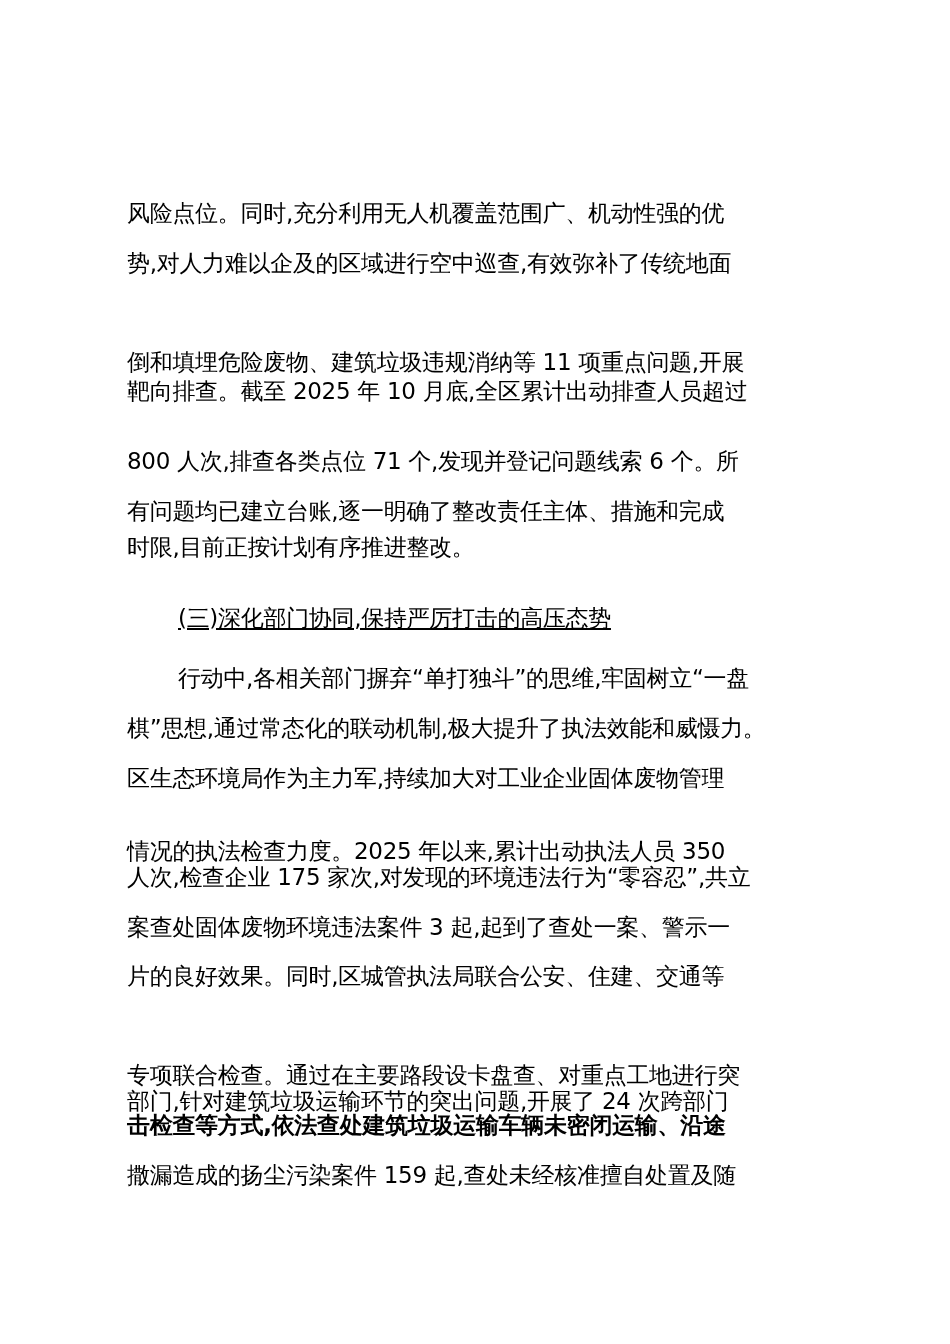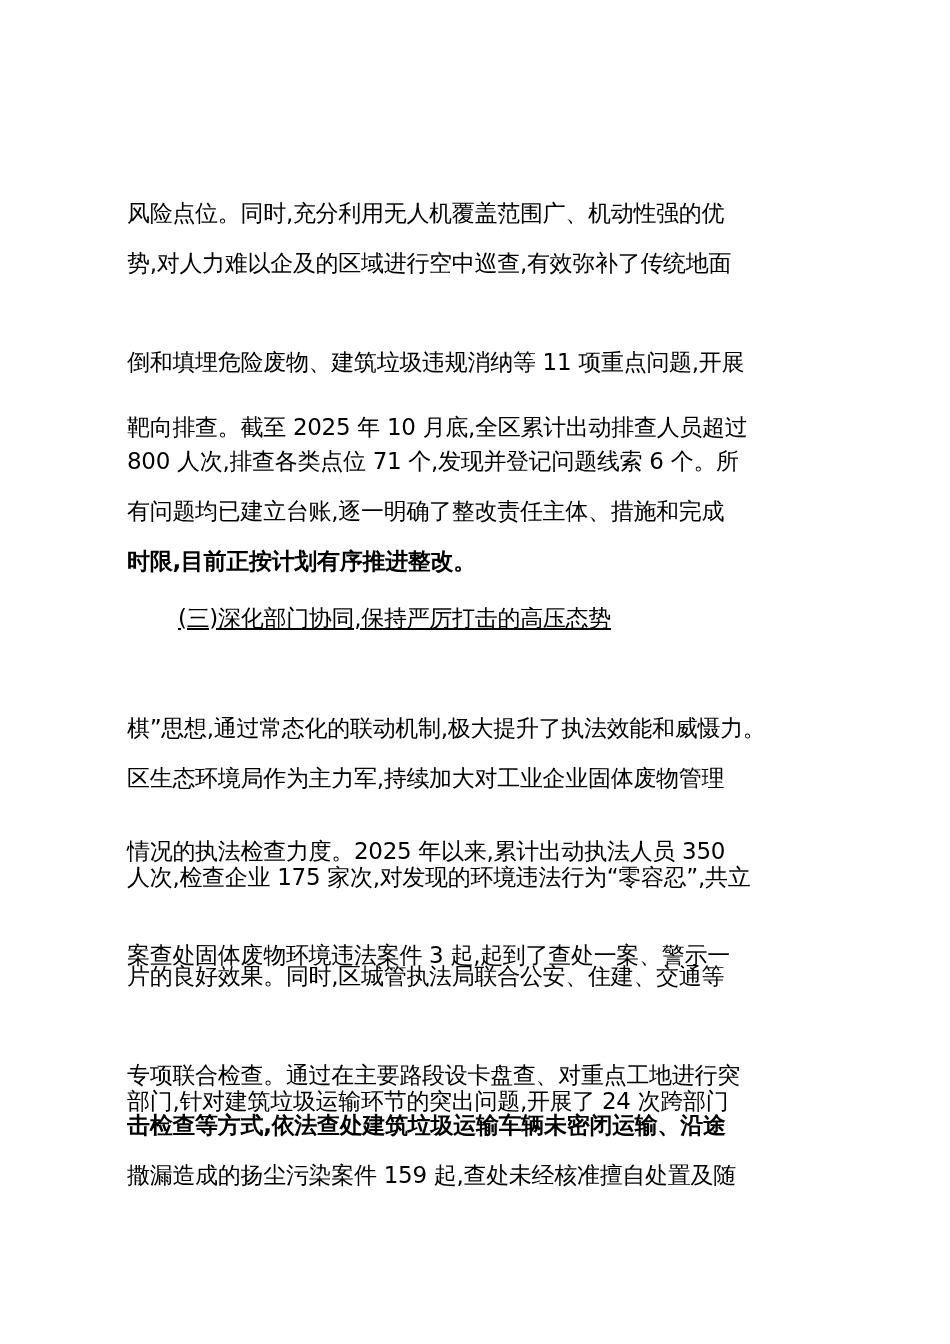--- a/index.html
+++ b/index.html
@@ -36,31 +36,32 @@
     }
   </style>
 </head>
 <body>
 
 <div class="page">
 
   <div class="line" style="top:198px;">风险点位。同时,充分利用无人机覆盖范围广、机动性强的优</div>
   <div class="line" style="top:248px;">势,对人力难以企及的区域进行空中巡查,有效弥补了传统地面</div>
   <div class="line" style="top:347px;">倒和填埋危险废物、建筑垃圾违规消纳等 11 项重点问题,开展</div>
-  <div class="line" style="top:412px;">靶向排查。截至 2025 年 10 月底,全区累计出动排查人员超过</div>
+  <div class="line" style="top:376px;">靶向排查。截至 2025 年 10 月底,全区累计出动排查人员超过</div>
   <div class="line" style="top:446px;">800 人次,排查各类点位 71 个,发现并登记问题线索 6 个。所</div>
   <div class="line" style="top:496px;">有问题均已建立台账,逐一明确了整改责任主体、措施和完成</div>
-  <div class="line" style="top:546px;font-weight:bold;">时限,目前正按计划有序推进整改。</div>
+  <div class="line" style="top:532px;">时限,目前正按计划有序推进整改。</div>
 
   <div class="line indent" style="top:603px;text-decoration:underline;">(三)深化部门协同,保持严厉打击的高压态势</div>
 
+  <div class="line indent" style="top:663px;">行动中,各相关部门摒弃“单打独斗”的思维,牢固树立“一盘</div>
   <div class="line" style="top:763px;">区生态环境局作为主力军,持续加大对工业企业固体废物管理</div>
   <div class="line" style="top:713px;">棋”思想,通过常态化的联动机制,极大提升了执法效能和威慑力。</div>
   <div class="line" style="top:812px;margin-top:24px;">情况的执法检查力度。2025 年以来,累计出动执法人员 350</div>
   <div class="line" style="top:862px;">人次,检查企业 175 家次,对发现的环境违法行为“零容忍”,共立</div>
-  <div class="line" style="top:912px;margin-top:28px;">案查处固体废物环境违法案件 3 起,起到了查处一案、警示一</div>
+  <div class="line" style="top:912px;">案查处固体废物环境违法案件 3 起,起到了查处一案、警示一</div>
   <div class="line" style="top:961px;">片的良好效果。同时,区城管执法局联合公安、住建、交通等</div>
   <div class="line" style="top:1050px;margin-top:36px;">部门,针对建筑垃圾运输环节的突出问题,开展了 24 次跨部门</div>
   <div class="line" style="top:1060px;">专项联合检查。通过在主要路段设卡盘查、对重点工地进行突</div>
   <div class="line" style="top:1110px;font-weight:bold;">击检查等方式,依法查处建筑垃圾运输车辆未密闭运输、沿途</div>
   <div class="line" style="top:1160px;">撒漏造成的扬尘污染案件 159 起,查处未经核准擅自处置及随</div>
 
 </div>
 
 </body></html>

